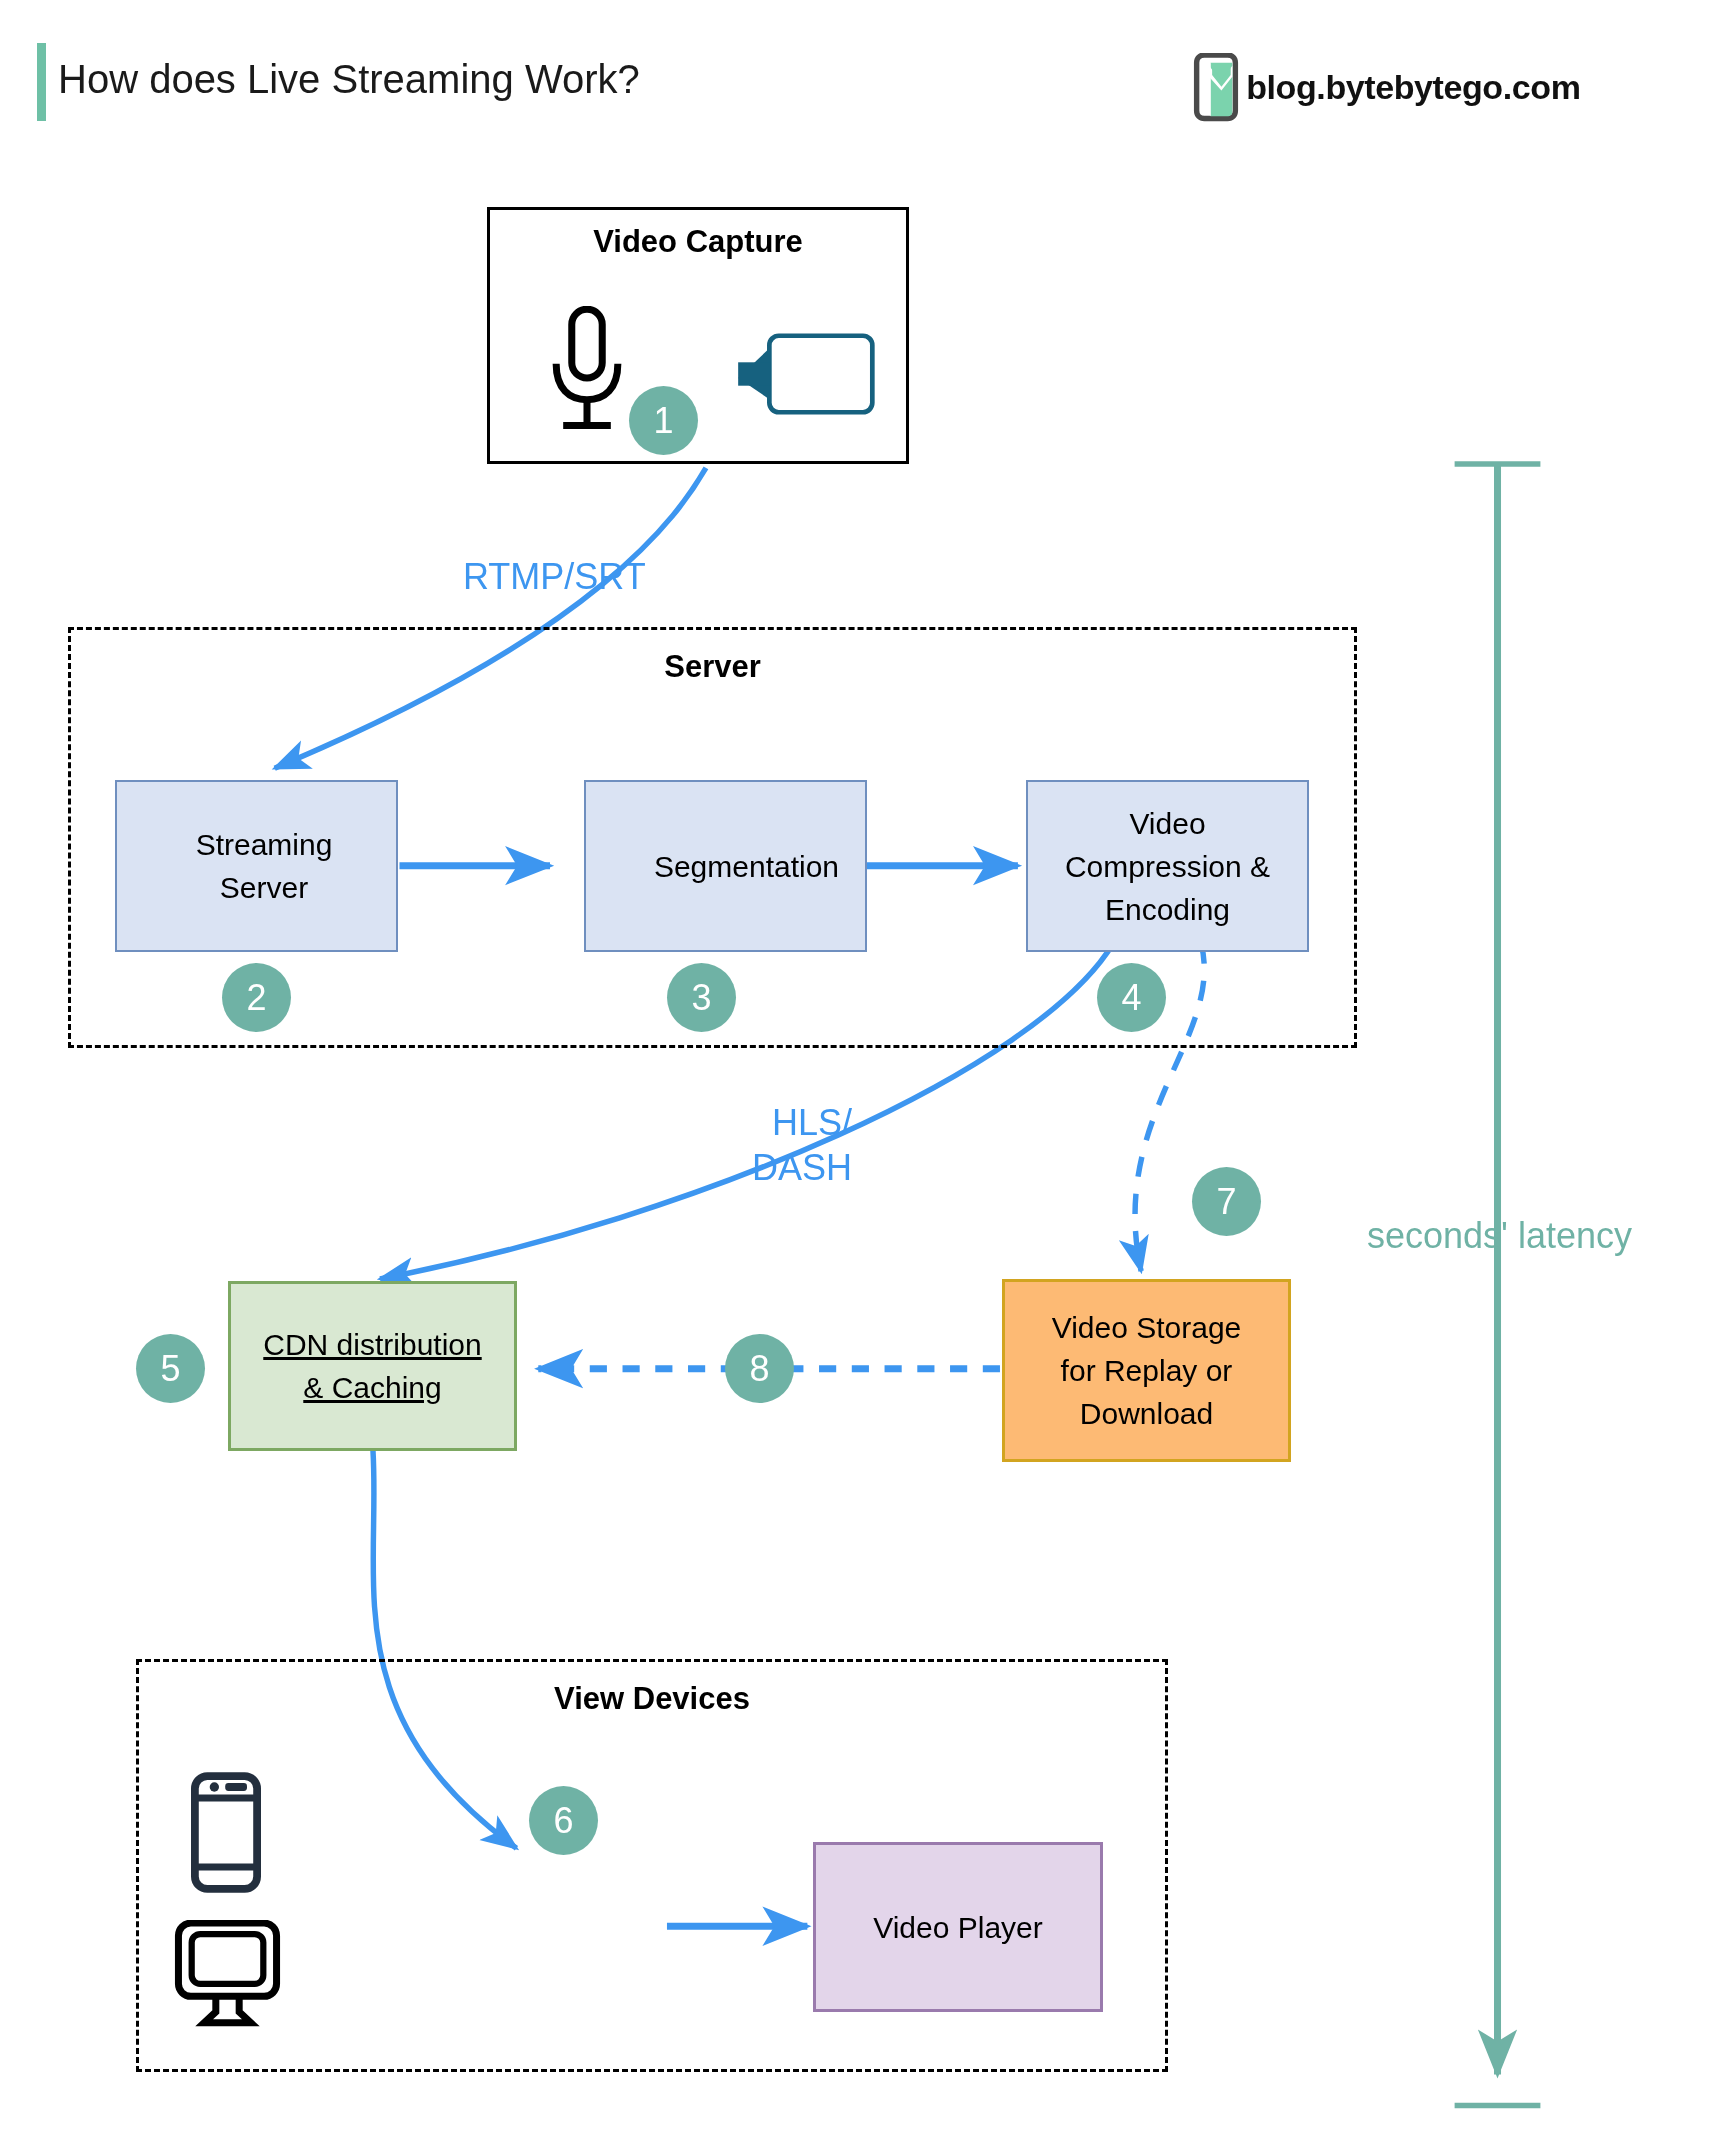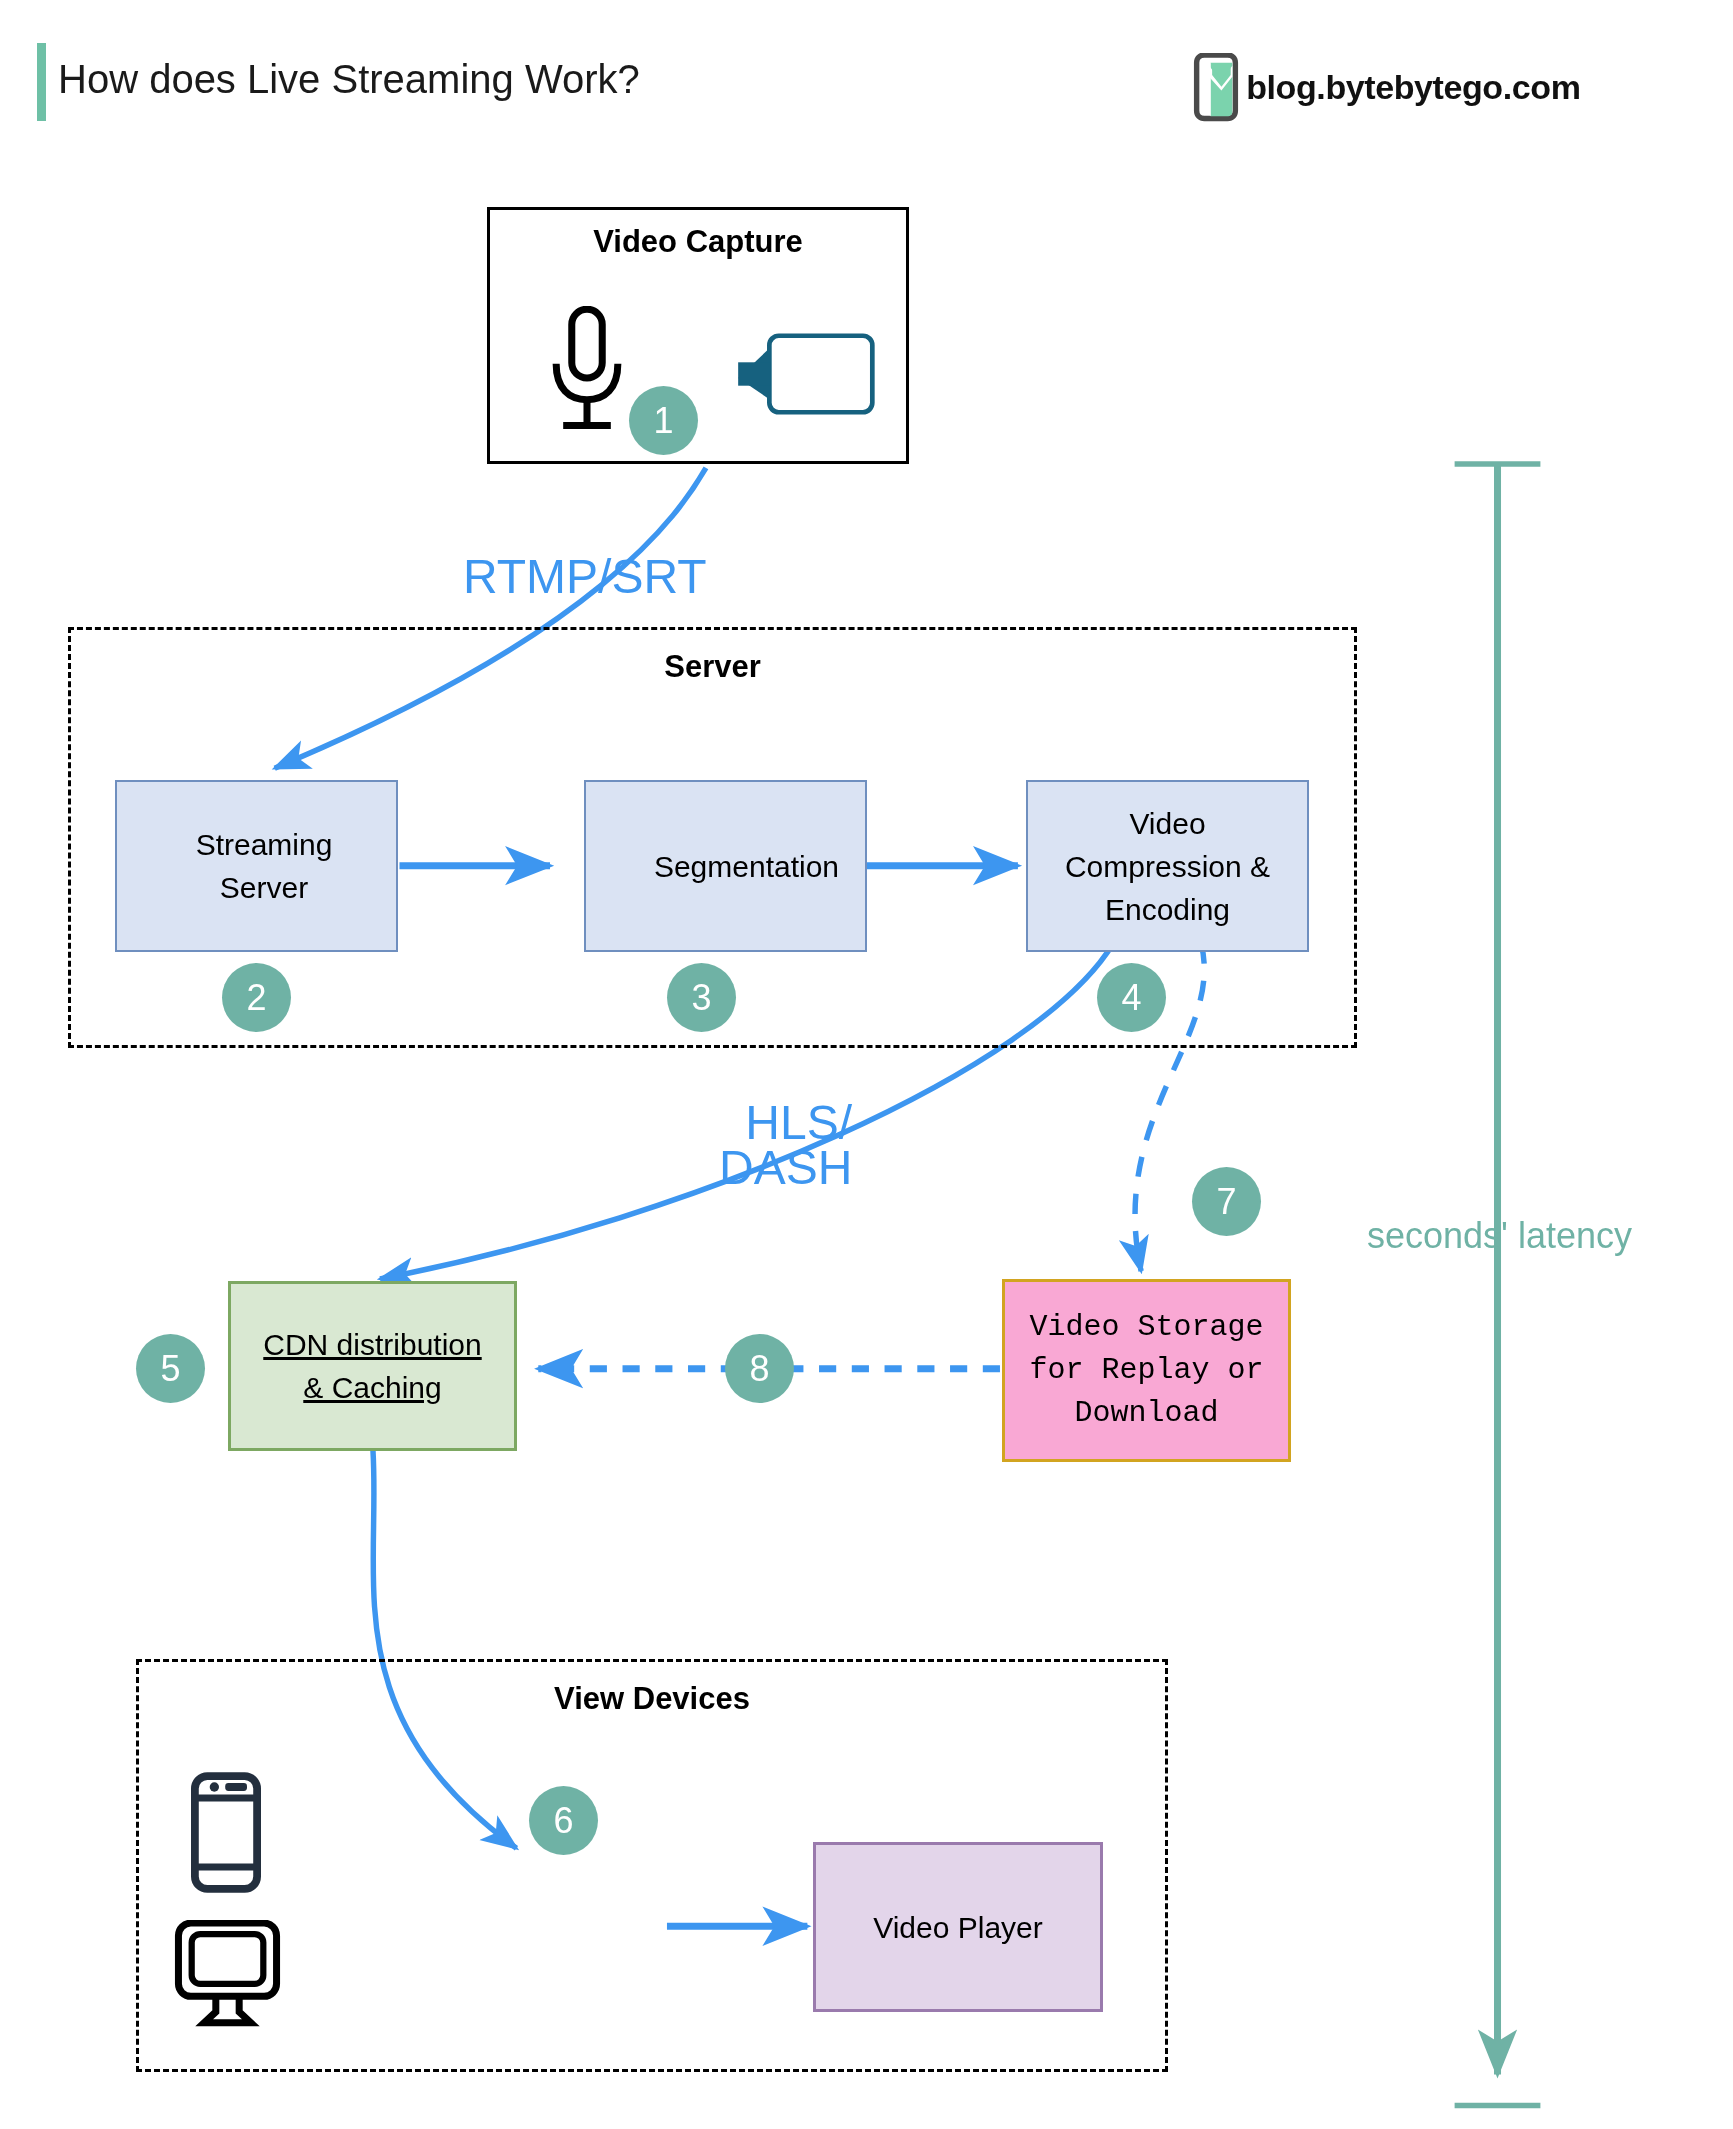--- a/index.html
+++ b/index.html
@@ -63,21 +63,21 @@
     display: flex;
     align-items: center;
     justify-content: center;
     text-align: center;
     color: #000000;
     font-size: 30px;
     line-height: 43px;
   }
   .node-blue   { background:#dae3f3; border:2.3px solid #6f8fbf; }
   .node-green  { background:#d9e8d2; border:3.1px solid #7da862; }
-  .node-orange { background:#f9a8d4; border:3.9px solid #d2a420;font-family:Liberation Mono, monospace; }
+  .node-orange { background:#fdba74; border:3.9px solid #d2a420; }
   .node-purple { background:#e3d5ea; border:3.1px solid #9a7aad; }
 
   .dashed-group {
     position: absolute;
     box-sizing: border-box;
     border: 3.1px dashed #000000;
     background: transparent;
   }
   .group-title {
     position: absolute;
@@ -105,21 +105,21 @@
     font-size: 36px;
     line-height: 69px;
     text-align: center;
     font-weight: 400;
   }
 
   
   .proto-label {
     position: absolute;
     color: #3d96f0;
-    font-size: 48px;
+    font-size: 36px;
     line-height: 45px;
     white-space: pre-line;
   }
 
   
   #latency-label {
     position: absolute;
     left: 1367px;
     top: 1214px;
     color: #6fb2a5;

